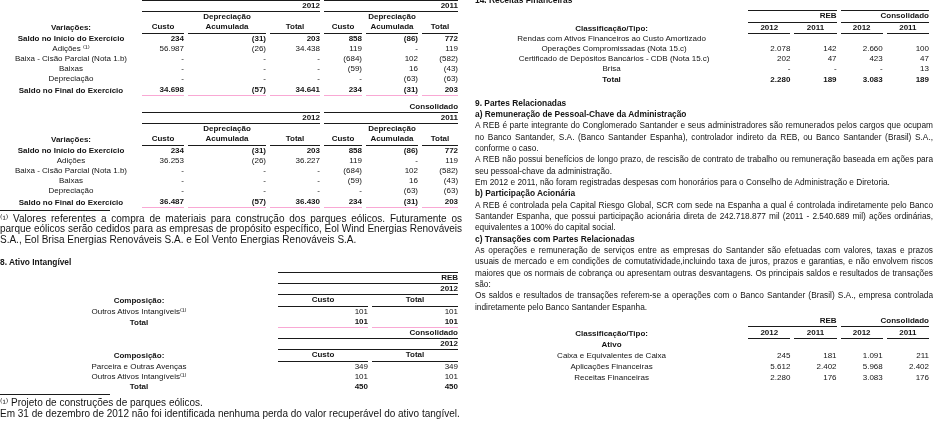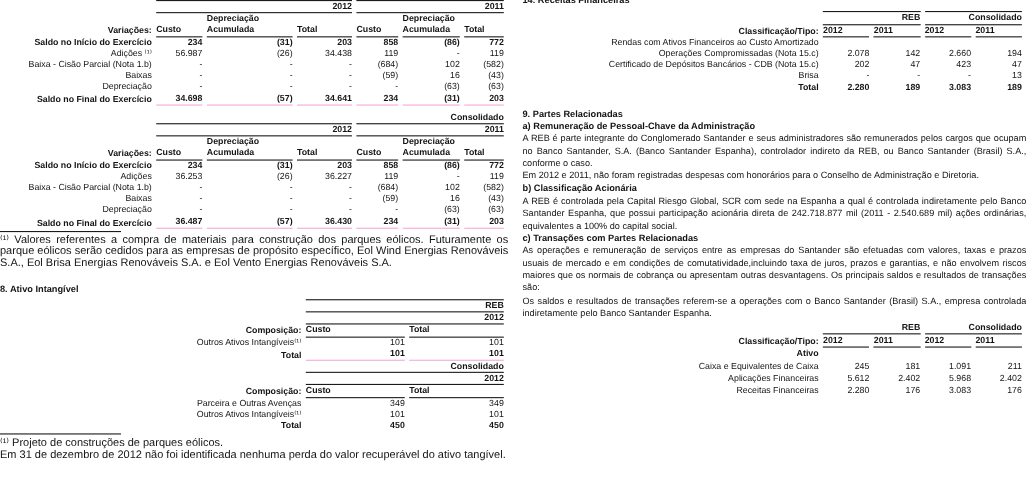--- a/index.html
+++ b/index.html
@@ -18,29 +18,29 @@
   
   table.fin {
     border-collapse: separate;
     border-spacing: 4px 0;
     table-layout: fixed;
     width: 100%;
     font-size: 8px;
     line-height: 10.2px;
   }
   table.fin td { padding: 0; vertical-align: bottom; overflow: visible; white-space: normal; }
-  td.lbl { text-align: right; white-space: nowrap; }
+  td.lbl { text-align: center; white-space: nowrap; }
   td.num { text-align: right; white-space: nowrap; }
   .b   { font-weight: bold; }
   .ind { padding-left: 5px !important; }
   .grp    { font-weight: bold; text-align: right; border-bottom: 1px solid #1a1a1a; white-space: nowrap; }
   .grp-plain { font-weight: bold; text-align: right; white-space: nowrap; }
   .yr     { font-weight: bold; text-align: right; border-bottom: 1px solid #1a1a1a; white-space: nowrap; }
   .line-t { border-top: 1px solid #1a1a1a; }
-  .colhdr { font-weight: bold; text-align: left; border-bottom: 1px solid #1a1a1a; vertical-align: bottom; }
+  .colhdr { font-weight: bold; text-align: center; border-bottom: 1px solid #1a1a1a; vertical-align: bottom; }
   td.u { border-bottom: 1px solid #f9a8d4; }
 
   
   .h-sec { font-size: 8.4px; line-height: 11.3px; font-weight: bold; margin: 0; }
   .para  { font-size: 8.3px; line-height: 11.35px; text-align: justify; margin: 0; }
   .fnote { font-size: 10px; line-height: 10.6px; text-align: justify; margin: 0; }
   .fnsep { width: 110px; border-top: 1px solid #1a1a1a; height: 0; margin: 2px 0 3px 0; }
 
   
   .mt2  { margin-top: 2px; }  .mt4  { margin-top: 4px; }
@@ -344,21 +344,21 @@
             <td class="num"></td>
             <td class="num"></td>
             <td class="num"></td>
             <td class="num"></td>
           </tr>
           <tr>
             <td class="lbl ind">Operações Compromissadas (Nota 15.c)</td>
             <td class="num">2.078</td>
             <td class="num">142</td>
             <td class="num">2.660</td>
-            <td class="num">194</td>
+            <td class="num">100</td>
           </tr>
           <tr>
             <td class="lbl ind">Certificado de Depósitos Bancários - CDB (Nota 15.c)</td>
             <td class="num">202</td>
             <td class="num">47</td>
             <td class="num">423</td>
             <td class="num">47</td>
           </tr>
           <tr>
             <td class="lbl">Brisa</td>
@@ -374,23 +374,24 @@
             <td class="num b">3.083</td>
             <td class="num b">189</td>
           </tr>
         </tbody>
     </table>
 
     <h3 class="h-sec mt13">9. Partes Relacionadas</h3>
 
     <h4 class="h-sec">a) Remuneração de Pessoal-Chave da Administração</h4>
     <p class="para">A REB é parte integrante do Conglomerado Santander e seus administradores são remunerados pelos cargos que ocupam no Banco Santander, S.A. (Banco Santander Espanha), controlador indireto da REB, ou Banco Santander (Brasil) S.A., conforme o caso.</p>
+    <p class="para">A REB não possui benefícios de longo prazo, de rescisão de contrato de trabalho ou remuneração baseada em ações para seu pessoal-chave da administração.</p>
     <p class="para">Em 2012 e 2011, não foram registradas despesas com honorários para o Conselho de Administração e Diretoria.</p>
 
-    <h4 class="h-sec">b) Classificação Acionária</h4>
+    <h4 class="h-sec">b) Participação Acionária</h4>
     <p class="para">A REB é controlada pela Capital Riesgo Global, SCR com sede na Espanha a qual é controlada indiretamente pelo Banco Santander Espanha, que possui participação acionária direta de 242.718.877 mil (2011 - 2.540.689 mil) ações ordinárias, equivalentes a 100% do capital social.</p>
 
     <h4 class="h-sec">c) Transações com Partes Relacionadas</h4>
     <p class="para">As operações e remuneração de serviços entre as empresas do Santander são efetuadas com valores, taxas e prazos usuais de mercado e em condições de comutatividade,incluindo taxa de juros, prazos e garantias, e não envolvem riscos maiores que os normais de cobrança ou apresentam outras desvantagens. Os principais saldos e resultados de transações são:</p>
     <p class="para">Os saldos e resultados de transações referem-se a operações com o Banco Santander (Brasil) S.A., empresa controlada indiretamente pelo Banco Santander Espanha.</p>
 
     <table class="fin mt2" style="line-height:11px;">
       <colgroup>
           <col style="width:264px">
           <col style="width:42px">

